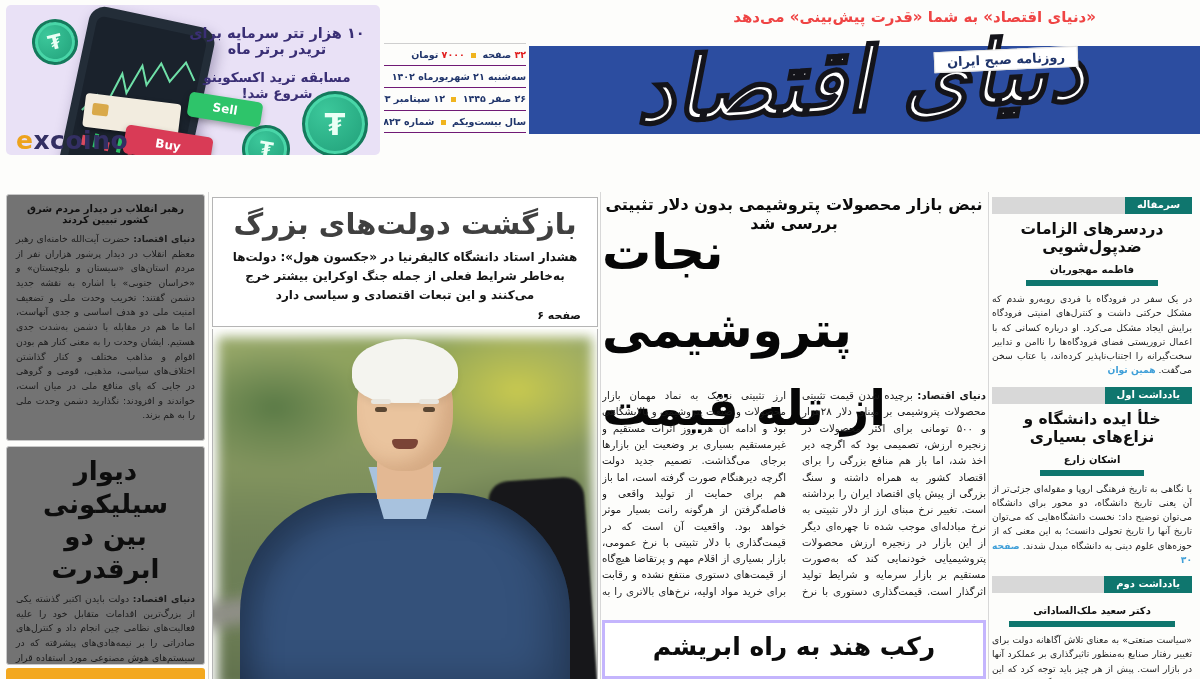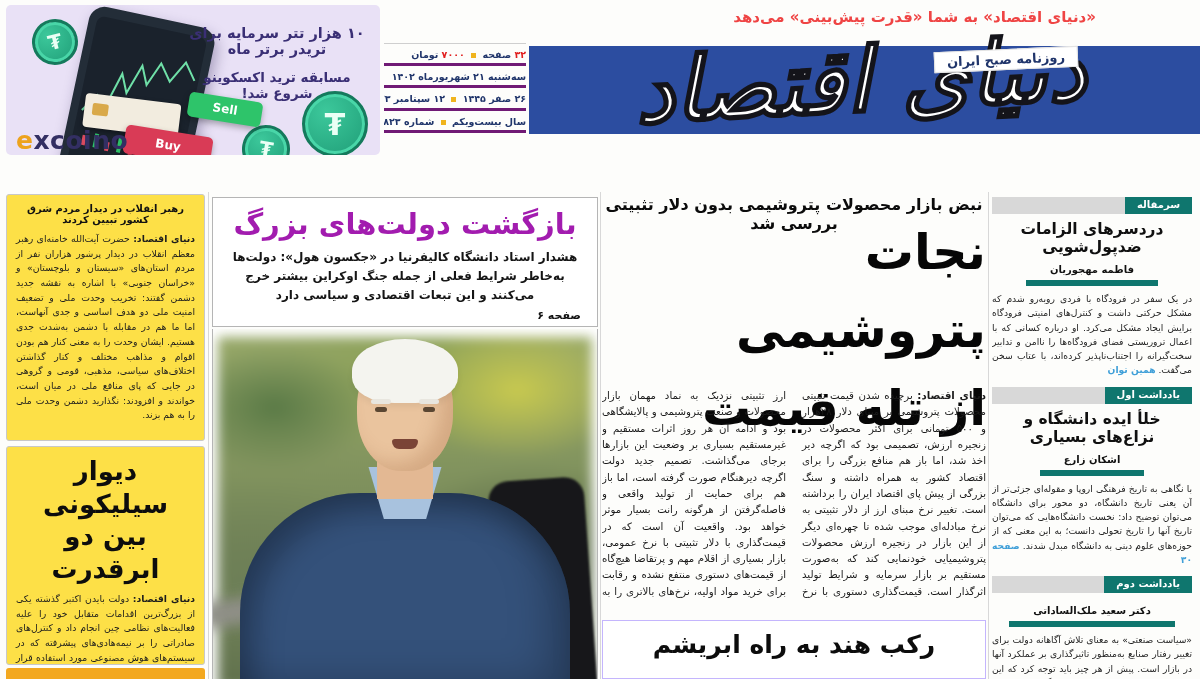--- a/index.html
+++ b/index.html
@@ -27,46 +27,46 @@
 
   
   .tagline { position:absolute; top:8px; right:104px; direction:rtl; font-size:15px; font-weight:800; color:#ef4444; }
   .band { position:absolute; left:529px; top:46px; width:671px; height:88px; background:#2c4da0; }
   .calligraphy { position:absolute; left:522px; top:-14px; width:678px; height:200px; text-align:center; direction:rtl;
                  font-size:88px; font-weight:800; font-style:italic; color:#fff; letter-spacing:-3px;
                  -webkit-text-stroke:2.5px #14141a; transform:rotate(-3deg); z-index:3; line-height:190px; }
   .morning { position:absolute; top:49px; right:122px; background:#fff; border:1px solid #e2e2e2; color:#20356b;
              font-size:13px; font-weight:800; padding:2px 12px; transform:rotate(-2.5deg); z-index:4; direction:rtl; }
   .meta { position:absolute; left:384px; top:43px; width:142px; direction:rtl; color:#20356b; }
-  .meta .row { height:22.5px; line-height:22.5px; border-bottom:3px solid #701a75; font-size:9.5px; font-weight:700; text-align:right; white-space:nowrap; overflow:hidden; }
+  .meta .row { height:22.5px; line-height:22.5px; border-bottom:1px solid #701a75; font-size:9.5px; font-weight:700; text-align:right; white-space:nowrap; overflow:hidden; }
   .meta .row:first-child { border-top:1px solid #cfcfcf; }
   .meta .num { color:#e01f1f; }
   .bullet { display:inline-block; width:5px; height:5px; background:#f0b41e; margin:0 3px; vertical-align:middle; }
 
   
   .vrule { position:absolute; top:192px; height:487px; width:1px; background:#d8d8d8; }
 
   
   .rtl { direction:rtl; }
   .pageref { color:#3f9fd8; font-weight:800; }
   .lead { font-weight:800; }
   .bodytxt { font-size:9.3px; line-height:1.58; text-align:justify; color:#1c1c1c; }
 
   
-  .lbox { position:absolute; left:6px; width:199px; background:#fde047; border:1px solid #c8c8c8; border-radius:3px; padding:8px 9px; text-align:center; overflow:hidden; }
+  .lbox { position:absolute; left:6px; width:199px; background:#737373; border:1px solid #c8c8c8; border-radius:3px; padding:8px 9px; text-align:center; overflow:hidden; }
   .lbox1 { top:194px; height:247px; }
   .lbox2 { top:446px; height:219px; }
   .kicker-sm { font-size:10px; font-weight:800; color:#111; margin-bottom:5px; }
   .lhead { font-size:26px; font-weight:900; line-height:1.25; color:#0d0d0d; letter-spacing:-1px; }
   .lbox .bodytxt { margin-top:7px; }
   .orange-strip { position:absolute; left:6px; top:668px; width:199px; height:11px; background:#f3a81f; border-radius:3px 3px 0 0; }
 
   
   .pbox-head { position:absolute; left:212px; top:197px; width:386px; height:130px; background:#fff; border:1px solid #b5b5b5; text-align:center; overflow:hidden; }
-  .phead { font-size:29px; font-weight:900; letter-spacing:-1px; color:#a21caf; margin-top:9px; }
+  .phead { font-size:29px; font-weight:900; letter-spacing:-1px; color:#404040; margin-top:9px; }
   .psub { font-size:12px; font-weight:800; line-height:1.6; margin:7px 14px 0; color:#151515; }
   .pref { text-align:right; font-size:11px; font-weight:800; padding:3px 16px 0; }
   .photo { position:absolute; left:212px; top:329px; width:386px; height:350px; border-left:1px solid #b5b5b5; border-right:1px solid #b5b5b5; background:#fff; overflow:hidden; }
   .photo-bg { position:absolute; left:5px; right:5px; top:8px; bottom:-10px;
       background:
         radial-gradient(140px 90px at 15% 20%, #5a7a46, transparent 70%),
         radial-gradient(160px 100px at 80% 15%, #c8c94f, transparent 70%),
         radial-gradient(200px 120px at 55% 10%, #8aa055, transparent 75%),
         radial-gradient(180px 140px at 10% 70%, #6d7f57, transparent 75%),
         radial-gradient(220px 160px at 85% 70%, #49583c, transparent 75%),
@@ -83,25 +83,25 @@
   .hair { position:absolute; left:-5px; top:-8px; width:106px; height:64px; background:#f4f4ef; border-radius:50% 50% 40% 40%;
           box-shadow:0 4px 6px rgba(0,0,0,.06); }
   .brow { position:absolute; width:20px; height:5px; background:#e8e6df; border-radius:3px; top:52px; }
   .brow.l { left:14px; } .brow.r { right:14px; }
   .eye { position:absolute; width:12px; height:5px; background:#5a4632; border-radius:3px; top:60px; }
   .eye.l { left:18px; } .eye.r { right:18px; }
   .mouth { position:absolute; left:50%; transform:translateX(-50%); top:92px; width:26px; height:10px; background:#7a4436; border-radius:4px 4px 10px 10px; }
 
   
   .main-kicker { position:absolute; left:602px; top:195px; width:384px; text-align:center; font-size:16px; font-weight:800; color:#0b0b0b; direction:rtl; }
-  .main-title { position:absolute; left:602px; top:214px; width:384px; text-align:right; direction:rtl; font-weight:900; color:#060606; letter-spacing:-2px; }
+  .main-title { position:absolute; left:602px; top:214px; width:384px; text-align:left; direction:rtl; font-weight:900; color:#060606; letter-spacing:-2px; }
   .main-title .tl { display:block; font-size:49px; line-height:78px; }
   .main-body { position:absolute; left:602px; top:388px; width:384px; height:226px; direction:rtl; column-count:2; column-gap:16px;
                font-size:10.2px; line-height:1.6; text-align:justify; color:#1a1a1a; overflow:hidden; }
-  .bottom-box { position:absolute; left:602px; top:620px; width:384px; height:59px; border:1px solid #c4b5fd; background:#fff; text-align:center; overflow:hidden; }
+  .bottom-box { position:absolute; left:602px; top:620px; width:384px; height:59px; border:3px solid #c4b5fd; background:#fff; text-align:center; overflow:hidden; }
   .bottom-box .bhead { font-size:25px; font-weight:900; letter-spacing:-1px; margin-top:9px; color:#0c0c0c; }
 
   
   .rcol { position:absolute; left:992px; top:197px; width:200px; height:482px; direction:rtl; overflow:hidden; }
   .section { margin-bottom:9px; }
   .label-bar { display:flex; height:17px; margin-bottom:6px; }
   .label-txt { background:#0f766e; color:#fff; font-size:10px; font-weight:800; padding:2px 12px 0; white-space:nowrap; }
   .label-gray { flex:1; background:#d8d8d8; }
   .stitle { text-align:center; font-size:15.5px; font-weight:900; color:#101010; letter-spacing:-.5px; margin:3px 0 2px; }
   .author-wrap { text-align:center; margin:1px 0 6px; }

